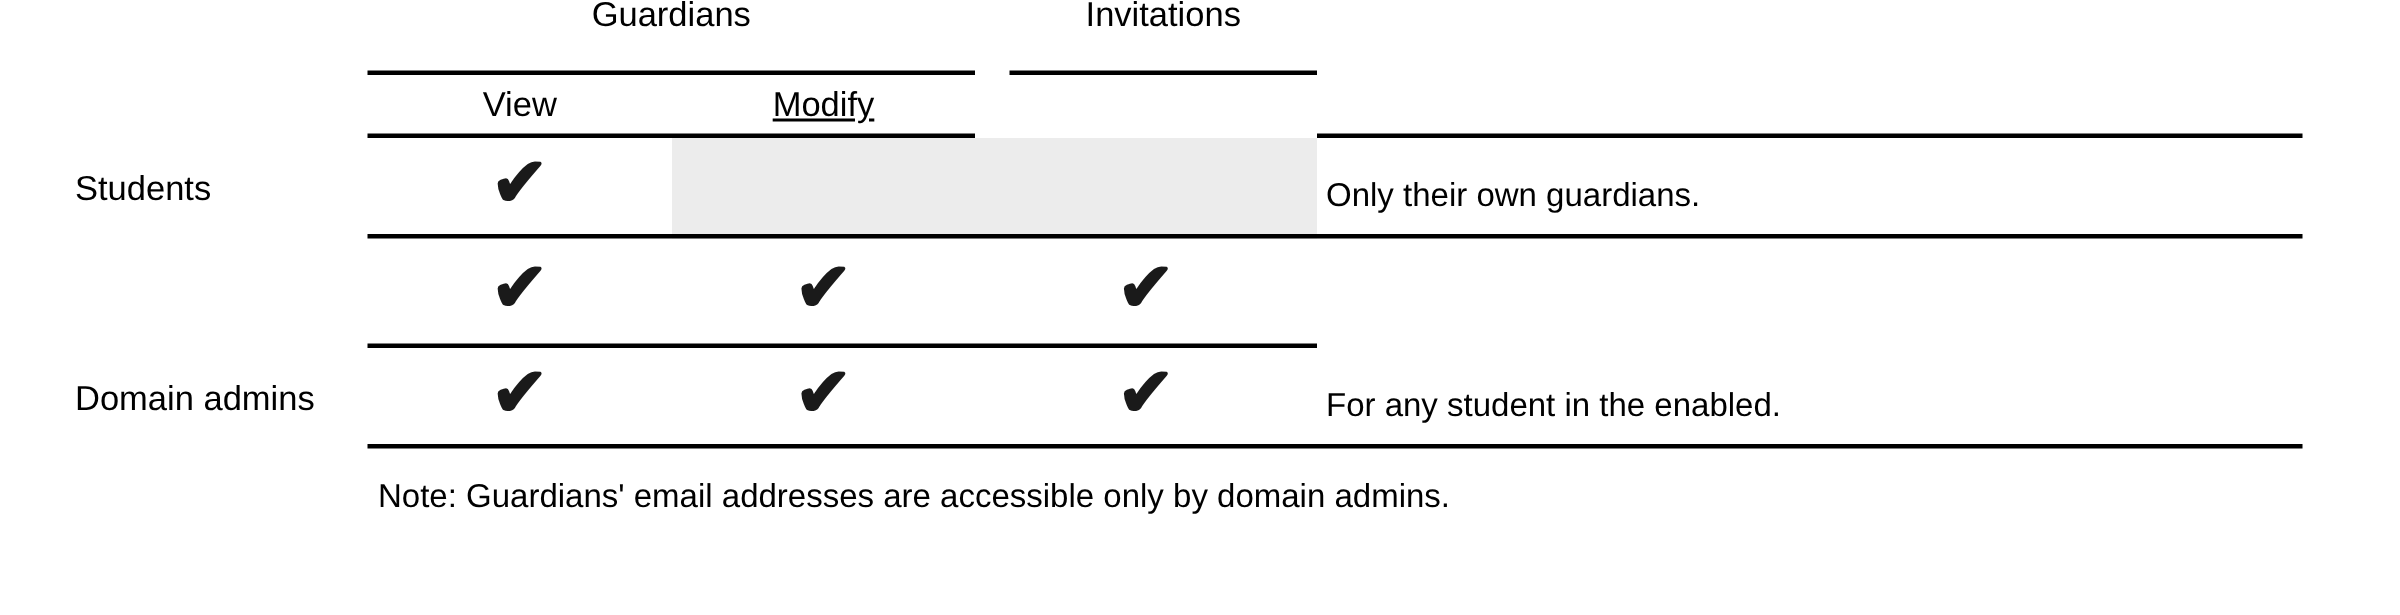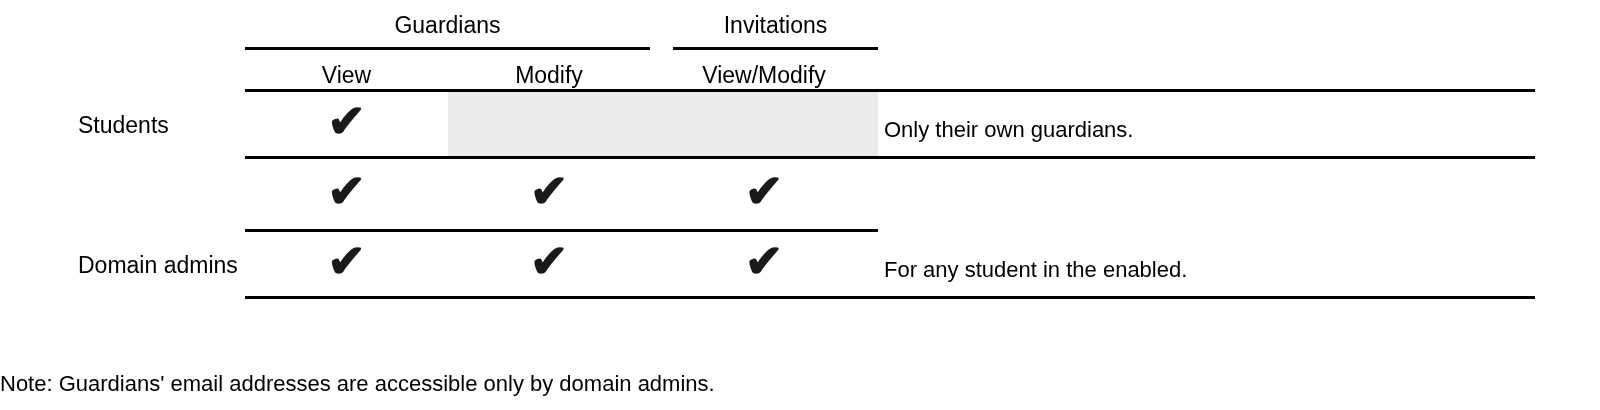--- a/index.html
+++ b/index.html
@@ -10,46 +10,45 @@
     display: grid;
     grid-template-columns: 245px 203px 202px 228px 657px;
     grid-template-rows: 50px 42px 67px 73px 67px;
     width: 1535px;
   }
   .cell { display: flex; align-items: center; justify-content: center; }
 
   
   .group {
     align-items: flex-end;
-    padding-bottom: 8px;
+    padding-bottom: 24px;
     border-bottom: 3px solid #000;
     font-size: 23px;
   }
   .g-guardians { grid-column: 2 / 4; grid-row: 1; }
   .g-invitations { grid-column: 4 / 5; grid-row: 1; margin-left: 23px; text-align: center; }
   .r1-corner { grid-column: 1; grid-row: 1; }
   .r1-end { grid-column: 5; grid-row: 1; }
 
   
   .subhead {
     grid-row: 2;
     border-bottom: 3px solid #000;
     font-size: 23px;
-    align-items: flex-end;
   }
   .sh-spacer-l { grid-column: 1; grid-row: 2; border-bottom: none; }
   .sh-view { grid-column: 2; }
-  .sh-modify { grid-column: 3; }
+  .sh-modify { grid-column: 3; text-decoration: underline; }
   .sh-viewmodify { grid-column: 4; }
   .sh-notes { grid-column: 5; }
 
   
   .rowlabel {
     justify-content: flex-start;
-    padding-left: 78px;
+    padding-left: 50px;
     font-size: 23px;
   }
   .data-cell { border-bottom: 3px solid #000; }
   .check {
     font-size: 46px;
     font-weight: 700;
     color: #1a1a1a;
     line-height: 1;
     padding-bottom: 6px;
   }
@@ -62,21 +61,22 @@
     font-size: 22px;
     line-height: 30px;
     margin-top: 12px;
   }
 
   .r3 { grid-row: 3; }
   .r4 { grid-row: 4; }
   .r5 { grid-row: 5; }
 
   .footnote {
-    margin-top: 72px;
+    margin-top: 19px;
+    padding-left: 252px;
     font-size: 22px;
   }
 </style>
 </head>
 <body>
 
 <div class="perm-table">
 
   <div class="cell r1-corner"></div>
   <div class="cell group g-guardians">
@@ -86,23 +86,20 @@
     <span>Invitations</span>
   </div>
   <div class="cell r1-end"></div>
 
   <div class="cell sh-spacer-l"></div>
   <div class="cell subhead sh-view">
     <span>View</span>
   </div>
   <div class="cell subhead sh-modify">
     <span>Modify</span>
-  </div>
-  <div class="cell subhead sh-viewmodify">
-    <span>View/Modify</span>
   </div>
   <div class="cell subhead sh-notes"></div>
 
   <div class="cell rowlabel r3">Students</div>
   <div class="cell data-cell r3" style="grid-column:2">
     <span class="check">✔</span>
   </div>
   <div class="cell data-cell r3 shaded-span" style="background: rgb(236, 236, 236);"></div>
   <div class="cell data-cell note-cell r3" style="grid-column:5">Only their own guardians.</div>
 

